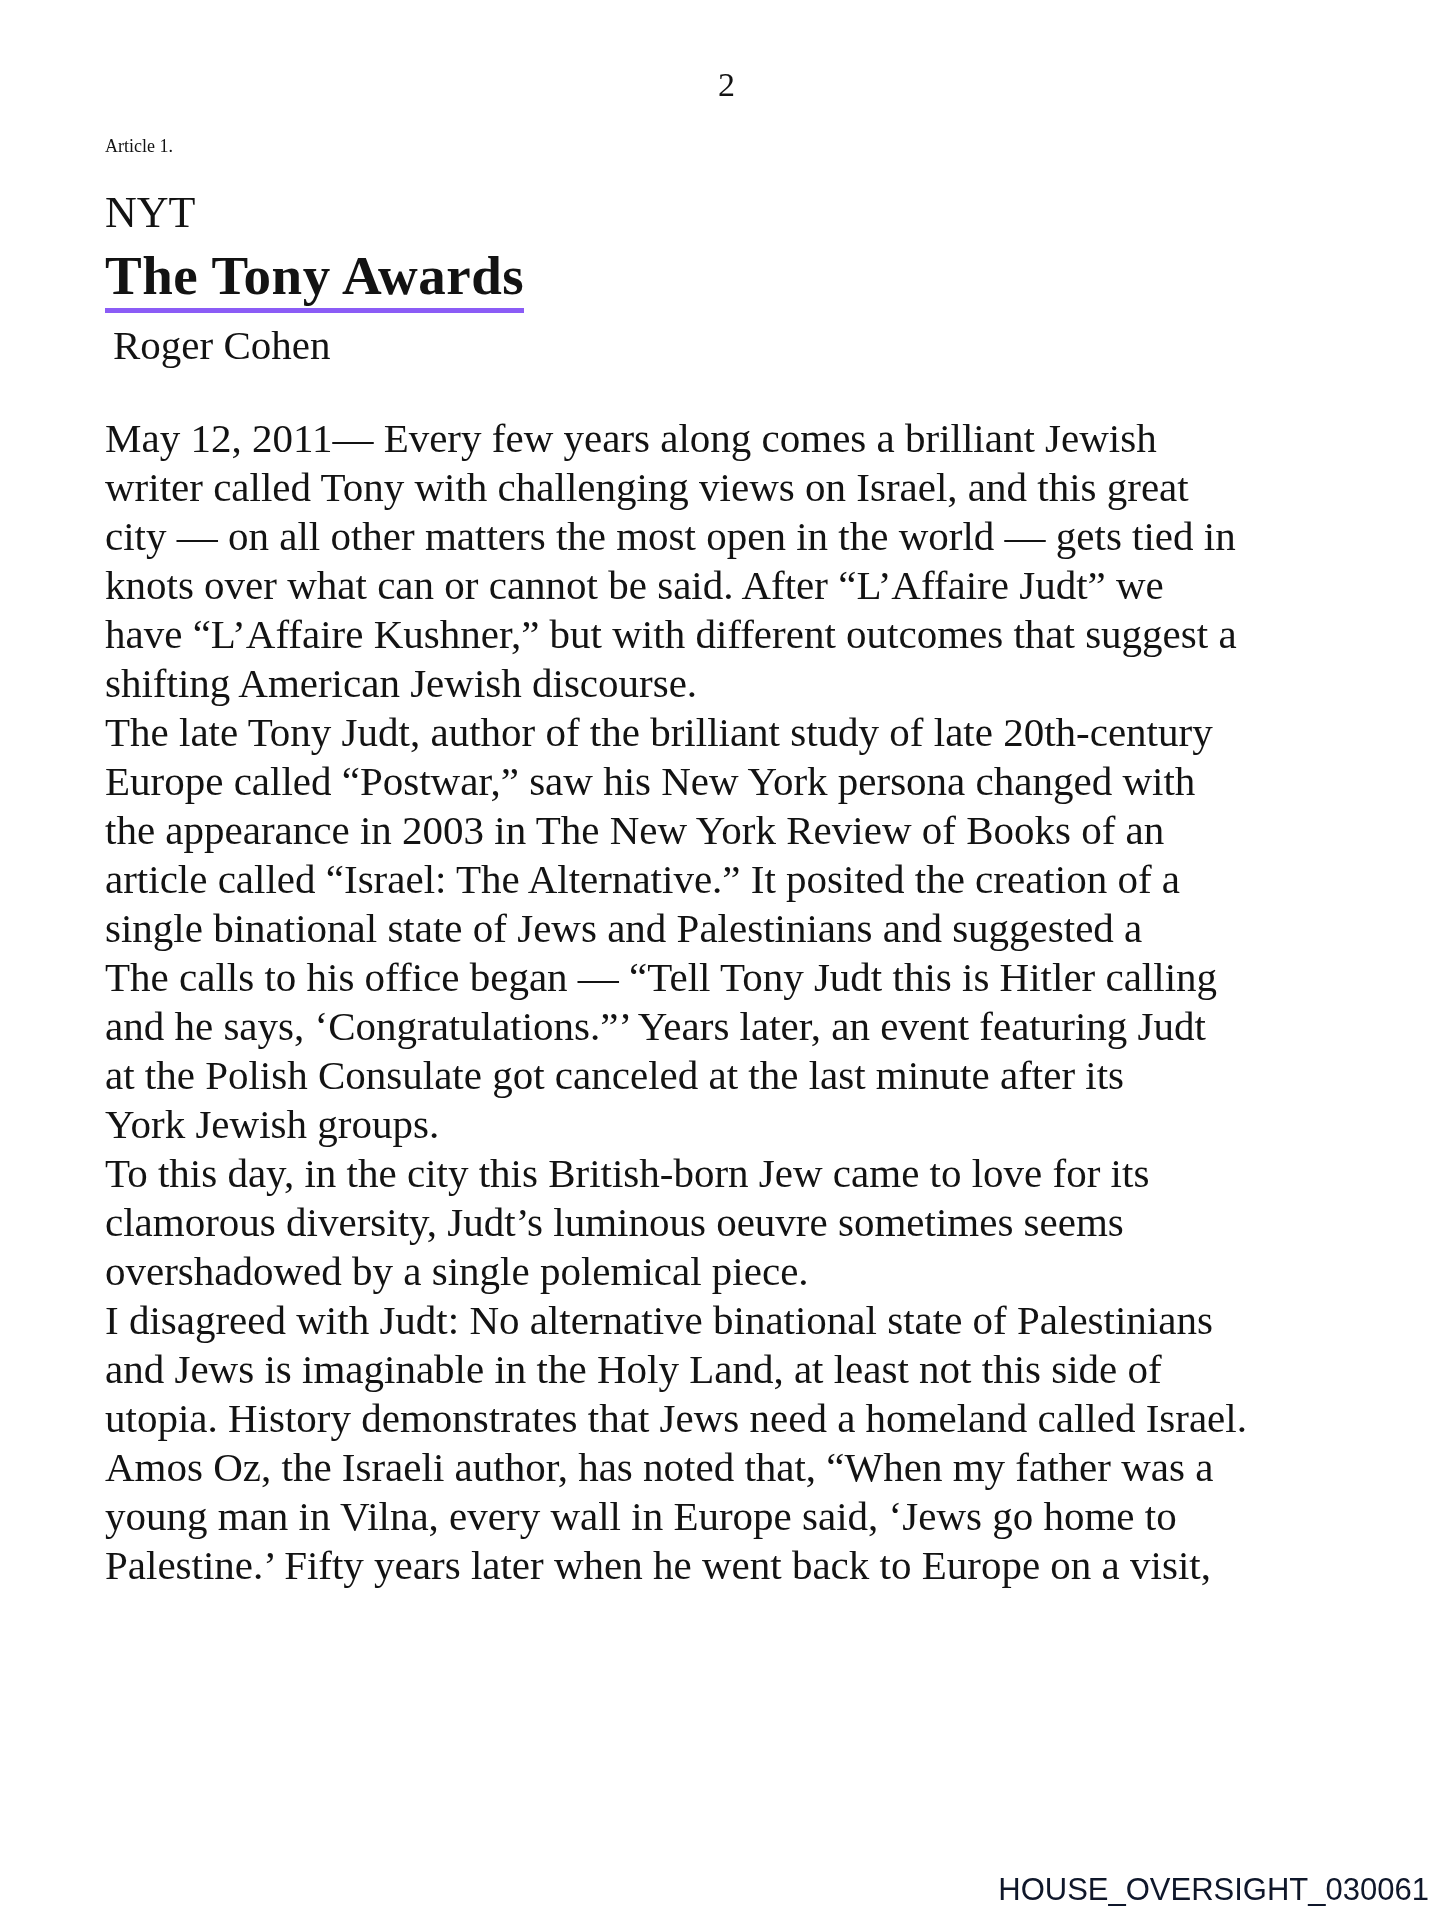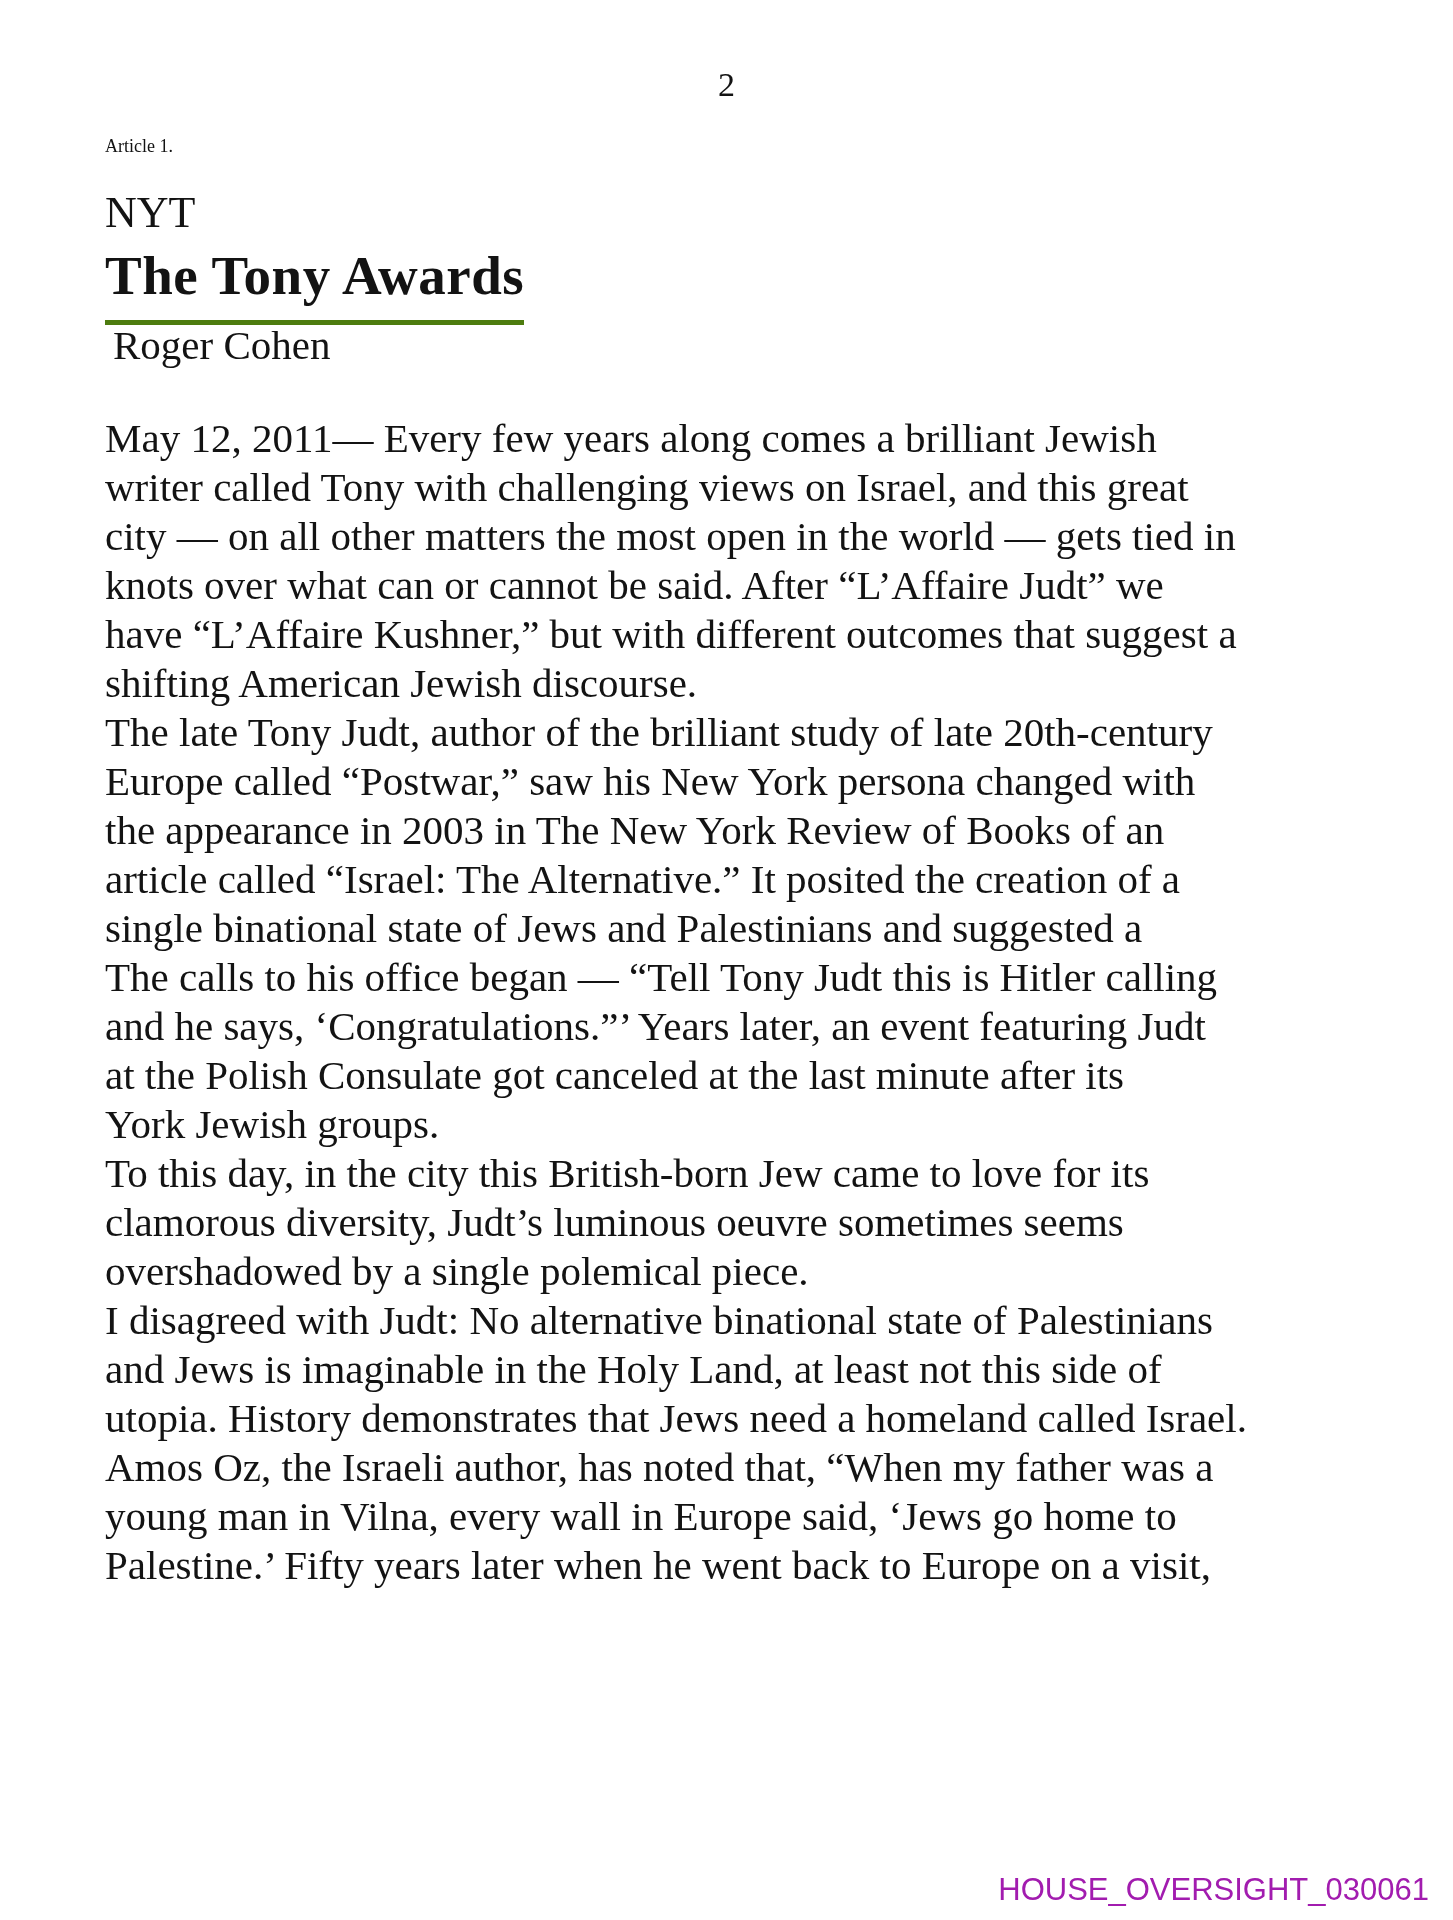--- a/index.html
+++ b/index.html
@@ -44,22 +44,22 @@
     left: 105px;
     top: 246px;
     margin: 0;
     font-size: 55px;
     line-height: 60px;
     font-weight: bold;
     letter-spacing: 0.5px;
   }
   .title .title-text {
     display: inline-block;
-    border-bottom: 5px solid #4d7c0f;
-    padding-bottom: 14px;
+    border-bottom: 5px solid #8b5cf6;
+    padding-bottom: 2px;
   }
   .byline {
     position: absolute;
     left: 105px;
     top: 322px;
     font-size: 41px;
     line-height: 46px;
     margin-left: 8px;
   }
   .article-body {
@@ -73,21 +73,21 @@
   .article-body .line {
     white-space: pre;
   }
   .footer-id {
     position: absolute;
     top: 1872px;
     right: 24px;
     font-family: "Liberation Sans", sans-serif;
     font-size: 31px;
     line-height: 36px;
-    color: #a21caf;
+    color: #0f172a;
   }
 </style>
 </head>
 <body>
 
 <div class="page">
 
   <div class="page-number">2</div>
 
   <div class="article-label">Article 1.</div>

